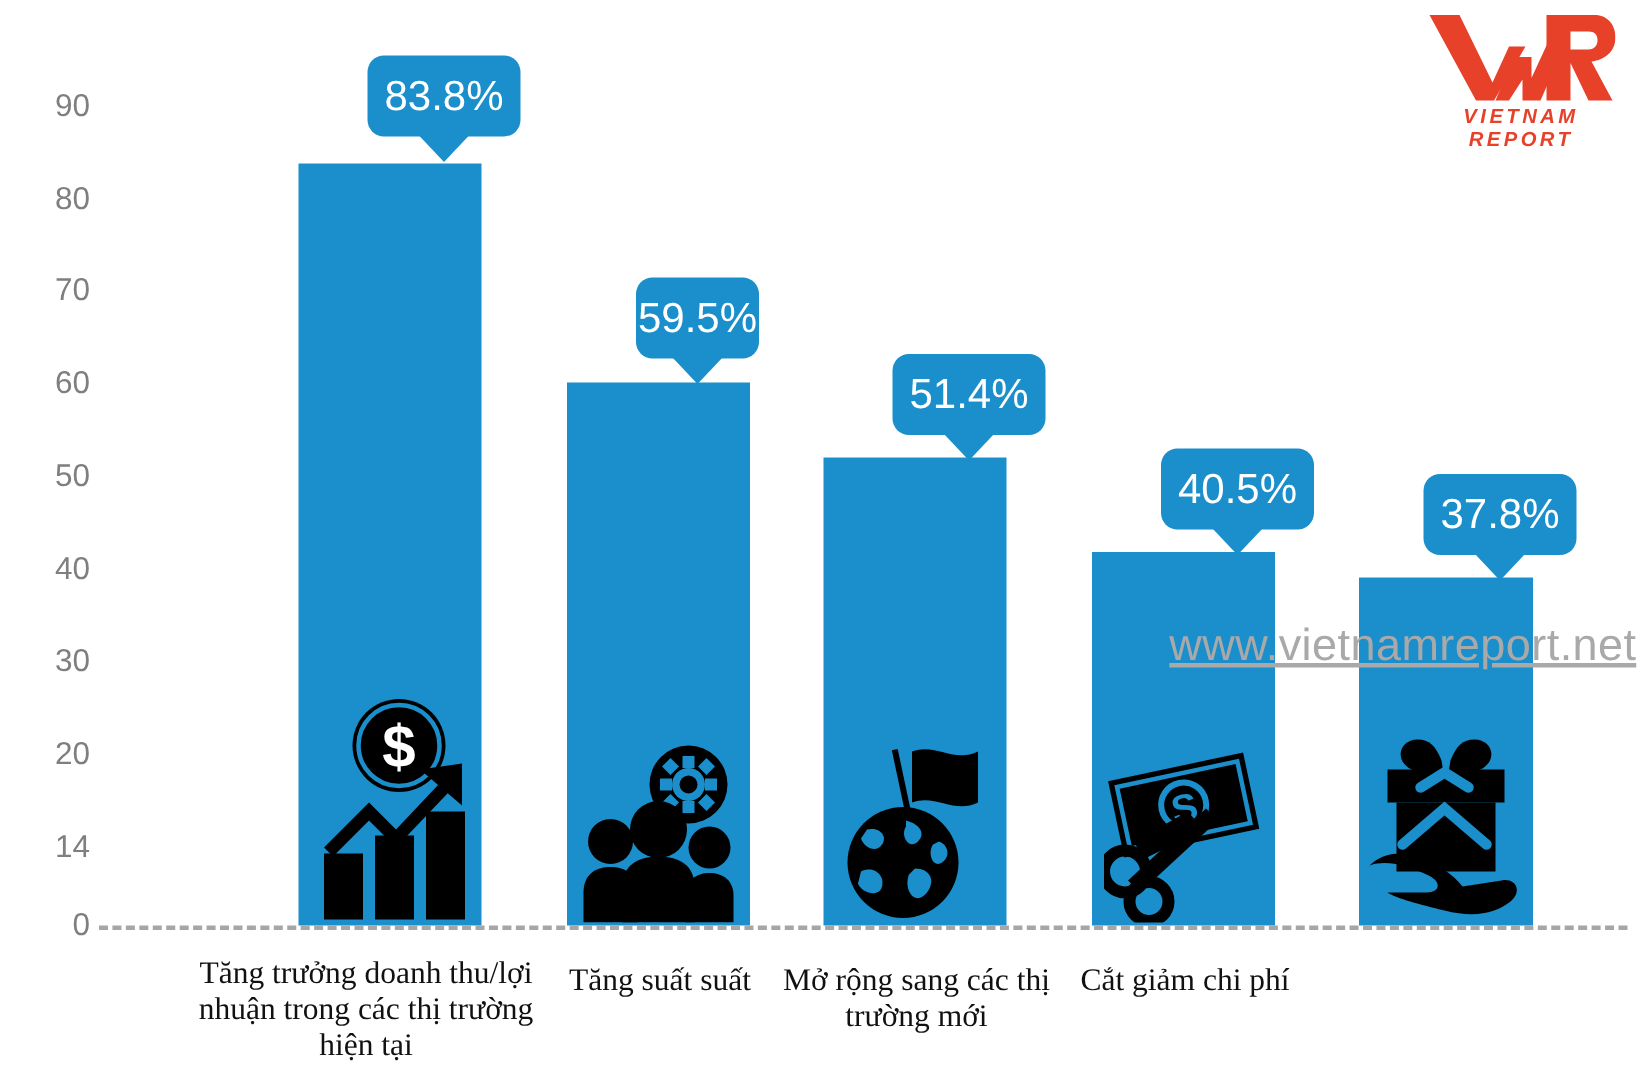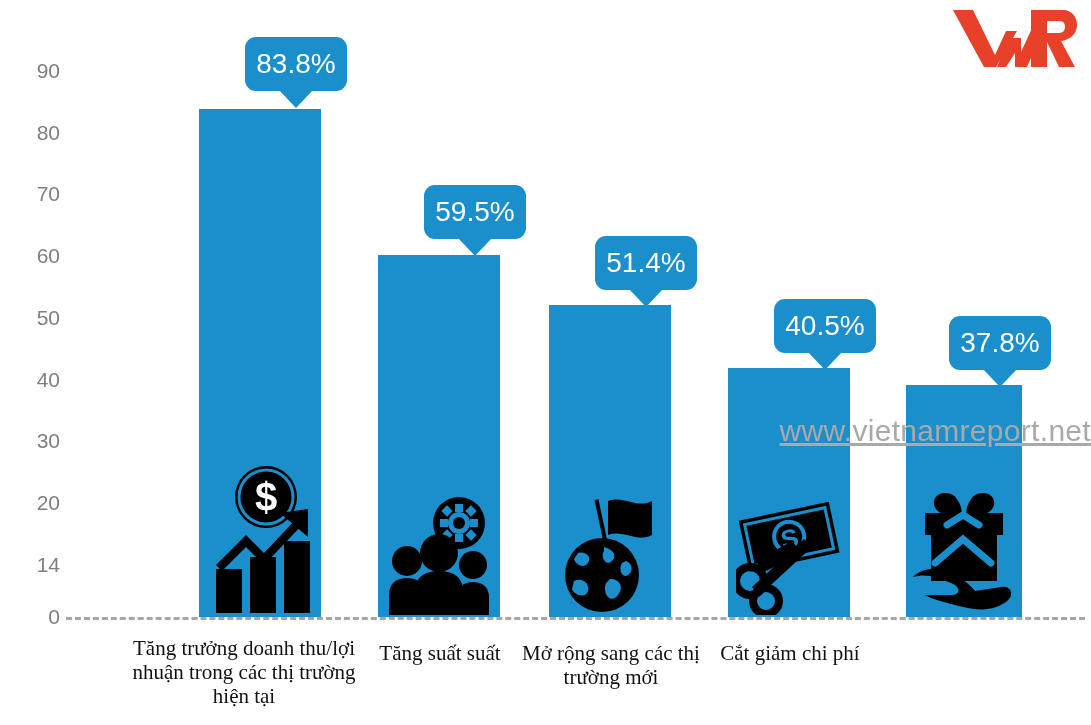--- a/index.html
+++ b/index.html
@@ -137,20 +137,21 @@
 <div id="root">
 
   <div class="logo">
     <svg class="logo-mark" width="126" height="60" viewBox="0 0 126 60" aria-hidden="true">
       <g fill="#E8412A">
         <polygon points="2,2 22,2 44,47 55,23 66,23 45,59 33,59"></polygon>
         <polygon points="46,59 58,30 70,30 70,44 82,18 94,18 76,59 64,59 64,45 55,59"></polygon>
         <path d="M80,2 L112,2 C121,2 126,9 126,17 C126,26 119,32 110,33 L124,59 L108,59 L96,34 L96,59 L80,59 Z M96,13 L96,25 L108,25 C112,25 114,22 114,19 C114,15 112,13 108,13 Z"></path>
       </g>
     </svg>
+    <span class="logo-text">VIETNAM REPORT</span>
   </div>
 
   <div class="plot">
 
     <div class="yaxis-col">
       <div class="ytick" style="top:60px">90</div>
       <div class="ytick" style="top:122px">80</div>
       <div class="ytick" style="top:183px">70</div>
       <div class="ytick" style="top:245px">60</div>
       <div class="ytick" style="top:307px">50</div>
@@ -204,21 +205,21 @@
             <circle cx="20" cy="66" r="15"></circle>
             <path d="M2,120 L2,100 C2,88 10,83 20,83 C30,83 38,88 38,100 L38,120 Z"></path>
             <circle cx="86" cy="70" r="14"></circle>
             <path d="M70,120 L70,102 C70,92 77,87 86,87 C95,87 102,92 102,102 L102,120 Z"></path>
             <circle cx="52" cy="58" r="19"></circle>
             <path d="M28,120 L28,96 C28,82 38,76 52,76 C66,76 76,82 76,96 L76,120 Z"></path>
           </g>
         </svg>
       </span>
     </div>
-    <div class="callout" style="left:388px; top:185px; width:102px;">
+    <div class="callout" style="left:388px; top:185px; width:82px;">
       <span>59.5%</span>
     </div>
 
     <div class="bar" style="left:549px; width:122px; top:305px; height:312px;">
       <span class="bar-icon">
         <svg width="104" height="120" viewBox="0 0 104 120" aria-hidden="true">
           <g fill="#000000">
             <rect x="44" y="4" width="4" height="72" transform="rotate(-12 46 40)"></rect>
             <path d="M50,6 C66,0 78,14 94,6 L94,40 C78,48 66,34 50,40 Z"></path>
             <circle cx="44" cy="80" r="37"></circle>

